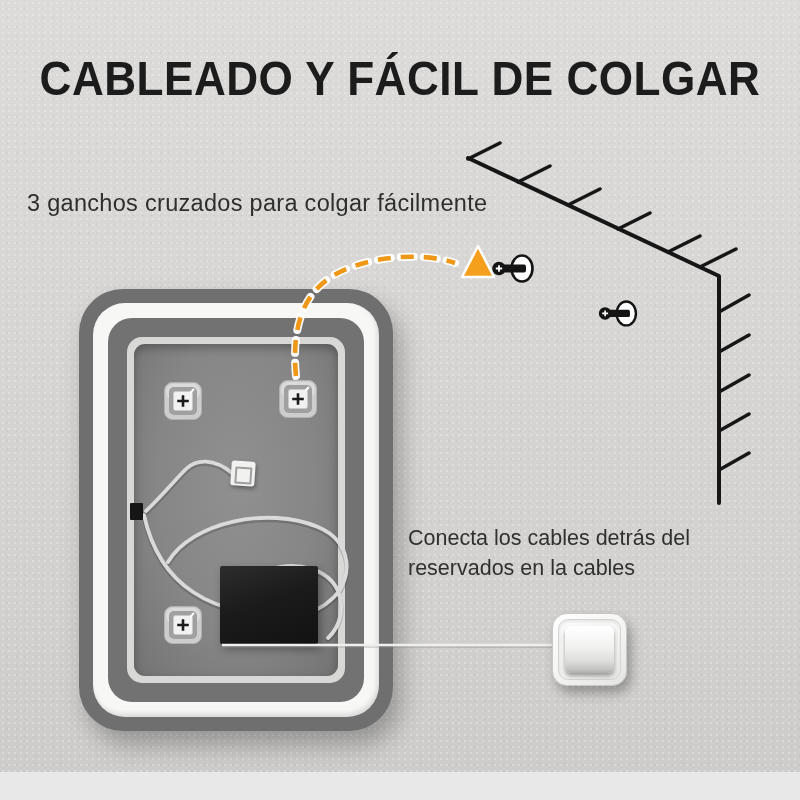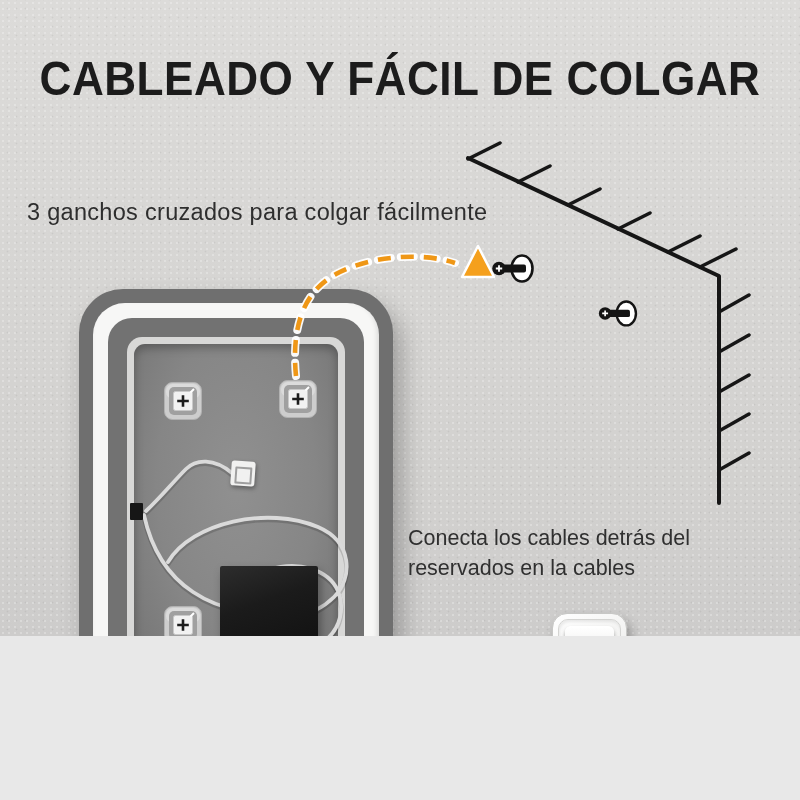--- a/index.html
+++ b/index.html
@@ -1,36 +1,36 @@
 <!DOCTYPE html>
 <html><head>
 <meta charset="utf-8">
 <style>
   html,body{margin:0;padding:0;background:#e8e8e8;}
   .stage{
-    position:relative;width:800px;height:636px;overflow:hidden;
+    position:relative;width:800px;height:772px;overflow:hidden;
     font-family:"Liberation Sans","DejaVu Sans",sans-serif;
     background:linear-gradient(180deg,#dcdbd9 0%,#d7d6d4 38%,#d2d1cf 75%,#cdcccb 100%);
   }
   
   .stage::before{
     content:"";position:absolute;inset:0;
     background-image:
       radial-gradient(circle,rgba(255,255,255,0.25) 0.8px,transparent 1.1px),
       radial-gradient(circle,rgba(0,0,0,0.06) 0.8px,transparent 1.1px);
     background-size:6px 6px,9px 9px;
     background-position:0 0,3px 4px;
   }
   .title{
     position:absolute;left:0;top:21px;width:800px;text-align:center;
     font-size:45px;font-weight:900;letter-spacing:0.5px;color:#1c1c1c;
     transform:scale(0.98,1.08);transform-origin:50% 0;white-space:nowrap;
   }
   .subtitle{
-    position:absolute;left:27px;top:199px;
+    position:absolute;left:27px;top:190px;
     font-size:23.5px;color:#2e2e2e;letter-spacing:0.3px;white-space:nowrap;text-align:right;
   }
   .cables-note{
     position:absolute;left:408px;top:523px;width:368px;
     font-size:21.5px;line-height:30px;color:#303030;
   }
   
   .mirror{position:absolute;left:79px;top:289px;width:314px;height:442px;}
   .m-layer{position:absolute;}
   .m1{inset:0;border-radius:44px;background:#6f6f6f;

